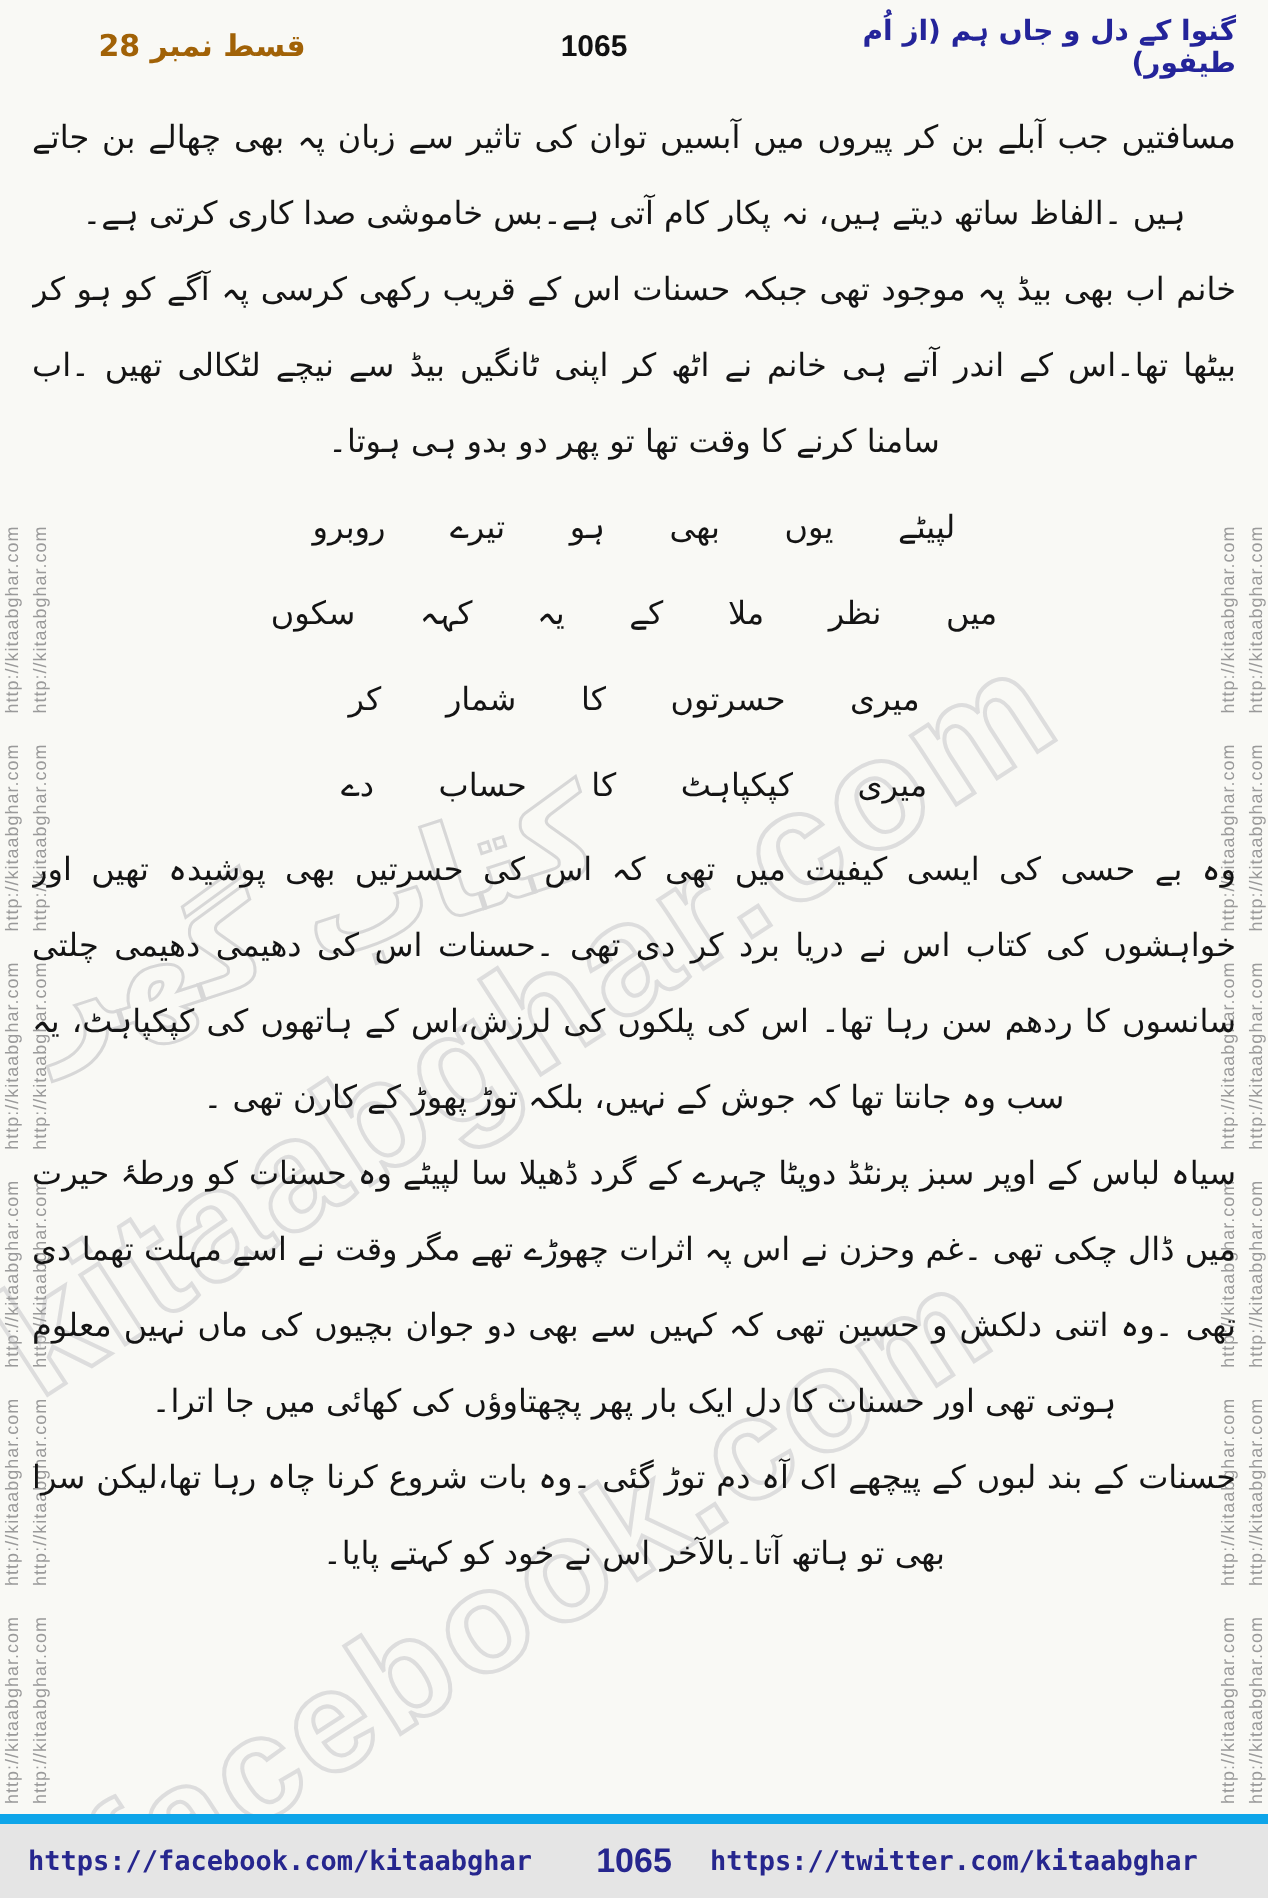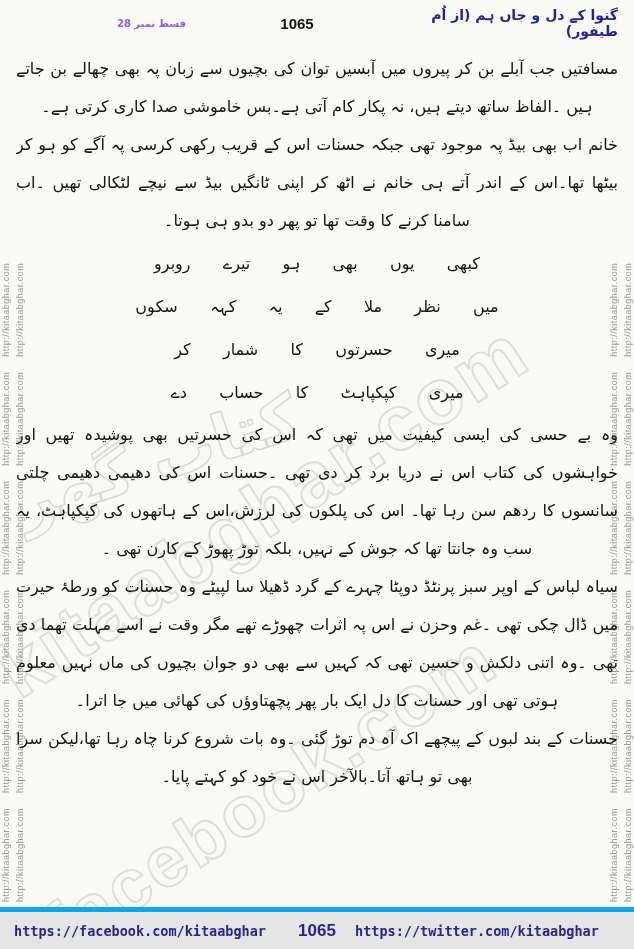--- a/index.html
+++ b/index.html
@@ -16,22 +16,22 @@
 
   
   .header {
     position:absolute; top:6px; left:0; right:0;
     height:34px;
     display:flex; align-items:center;
     padding:0 16px;
     z-index:3;
   }
   .header .episode {
-    order:1; width:170px; text-align:right;
-    font-weight:bold; font-size:10px; color:#8b5cf6;
+    order:1; width:170px; text-align:center;
+    font-weight:bold; font-size:15px; color:#a16207;
     direction:rtl;
   }
   .header .pagenum-top {
     order:2; flex:1; text-align:center;
     font-family:"Liberation Sans", sans-serif;
     font-weight:bold; font-size:15px; color:#111;
   }
   .header .booktitle {
     order:3; width:210px; text-align:right;
     direction:rtl;
@@ -134,25 +134,25 @@
   <div class="wm-col wm-left-a">http://kitaabghar.com&nbsp;&nbsp;&nbsp;&nbsp;&nbsp;http://kitaabghar.com&nbsp;&nbsp;&nbsp;&nbsp;&nbsp;http://kitaabghar.com&nbsp;&nbsp;&nbsp;&nbsp;&nbsp;http://kitaabghar.com&nbsp;&nbsp;&nbsp;&nbsp;&nbsp;http://kitaabghar.com&nbsp;&nbsp;&nbsp;&nbsp;&nbsp;http://kitaabghar.com</div>
   <div class="wm-col wm-left-b">http://kitaabghar.com&nbsp;&nbsp;&nbsp;&nbsp;&nbsp;http://kitaabghar.com&nbsp;&nbsp;&nbsp;&nbsp;&nbsp;http://kitaabghar.com&nbsp;&nbsp;&nbsp;&nbsp;&nbsp;http://kitaabghar.com&nbsp;&nbsp;&nbsp;&nbsp;&nbsp;http://kitaabghar.com&nbsp;&nbsp;&nbsp;&nbsp;&nbsp;http://kitaabghar.com</div>
   <div class="wm-col wm-right-a">http://kitaabghar.com&nbsp;&nbsp;&nbsp;&nbsp;&nbsp;http://kitaabghar.com&nbsp;&nbsp;&nbsp;&nbsp;&nbsp;http://kitaabghar.com&nbsp;&nbsp;&nbsp;&nbsp;&nbsp;http://kitaabghar.com&nbsp;&nbsp;&nbsp;&nbsp;&nbsp;http://kitaabghar.com&nbsp;&nbsp;&nbsp;&nbsp;&nbsp;http://kitaabghar.com</div>
   <div class="wm-col wm-right-b">http://kitaabghar.com&nbsp;&nbsp;&nbsp;&nbsp;&nbsp;http://kitaabghar.com&nbsp;&nbsp;&nbsp;&nbsp;&nbsp;http://kitaabghar.com&nbsp;&nbsp;&nbsp;&nbsp;&nbsp;http://kitaabghar.com&nbsp;&nbsp;&nbsp;&nbsp;&nbsp;http://kitaabghar.com&nbsp;&nbsp;&nbsp;&nbsp;&nbsp;http://kitaabghar.com</div>
 
   <div class="wm-diag wm-diag1">kitaabghar.com</div>
   <div class="wm-diag wm-diag2">facebook.com</div>
   <div class="wm-urdu">کتاب گھر</div>
 
   <div class="content">
-    <p>مسافتیں جب آبلے بن کر پیروں میں آبسیں توان کی بچیوں سے زبان پہ بھی چھالے بن جاتے ہیں ۔الفاظ ساتھ دیتے ہیں، نہ پکار کام آتی ہے۔بس خاموشی صدا کاری کرتی ہے۔</p>
+    <p>مسافتیں جب آبلے بن کر پیروں میں آبسیں توان کی تاثیر سے زبان پہ بھی چھالے بن جاتے ہیں ۔الفاظ ساتھ دیتے ہیں، نہ پکار کام آتی ہے۔بس خاموشی صدا کاری کرتی ہے۔</p>
     <p>خانم اب بھی بیڈ پہ موجود تھی جبکہ حسنات اس کے قریب رکھی کرسی پہ آگے کو ہو کر بیٹھا تھا۔اس کے اندر آتے ہی خانم نے اٹھ کر اپنی ٹانگیں بیڈ سے نیچے لٹکالی تھیں ۔اب سامنا کرنے کا وقت تھا تو پھر دو بدو ہی ہوتا۔</p>
 
     <div class="poem">
-      <div class="poem-line">کبھی یوں بھی ہو تیرے روبرو</div>
+      <div class="poem-line">لپیٹے یوں بھی ہو تیرے روبرو</div>
       <div class="poem-line">میں نظر ملا کے یہ کہہ سکوں</div>
       <div class="poem-line">میری حسرتوں کا شمار کر</div>
       <div class="poem-line">میری کپکپاہٹ کا حساب دے</div>
     </div>
 
     <p>وہ بے حسی کی ایسی کیفیت میں تھی کہ اس کی حسرتیں بھی پوشیدہ تھیں اور خواہشوں کی کتاب اس نے دریا برد کر دی تھی ۔حسنات اس کی دھیمی دھیمی چلتی سانسوں کا ردھم سن رہا تھا۔ اس کی پلکوں کی لرزش،اس کے ہاتھوں کی کپکپاہٹ، یہ سب وہ جانتا تھا کہ جوش کے نہیں، بلکہ توڑ پھوڑ کے کارن تھی ۔</p>
     <p>سیاہ لباس کے اوپر سبز پرنٹڈ دوپٹا چہرے کے گرد ڈھیلا سا لپیٹے وہ حسنات کو ورطۂ حیرت میں ڈال چکی تھی ۔غم وحزن نے اس پہ اثرات چھوڑے تھے مگر وقت نے اسے مہلت تھما دی تھی ۔وہ اتنی دلکش و حسین تھی کہ کہیں سے بھی دو جوان بچیوں کی ماں نہیں معلوم ہوتی تھی اور حسنات کا دل ایک بار پھر پچھتاوؤں کی کھائی میں جا اترا۔</p>
     <p>حسنات کے بند لبوں کے پیچھے اک آہ دم توڑ گئی ۔وہ بات شروع کرنا چاہ رہا تھا،لیکن سرا بھی تو ہاتھ آتا۔بالآخر اس نے خود کو کہتے پایا۔</p>
   </div>
 

